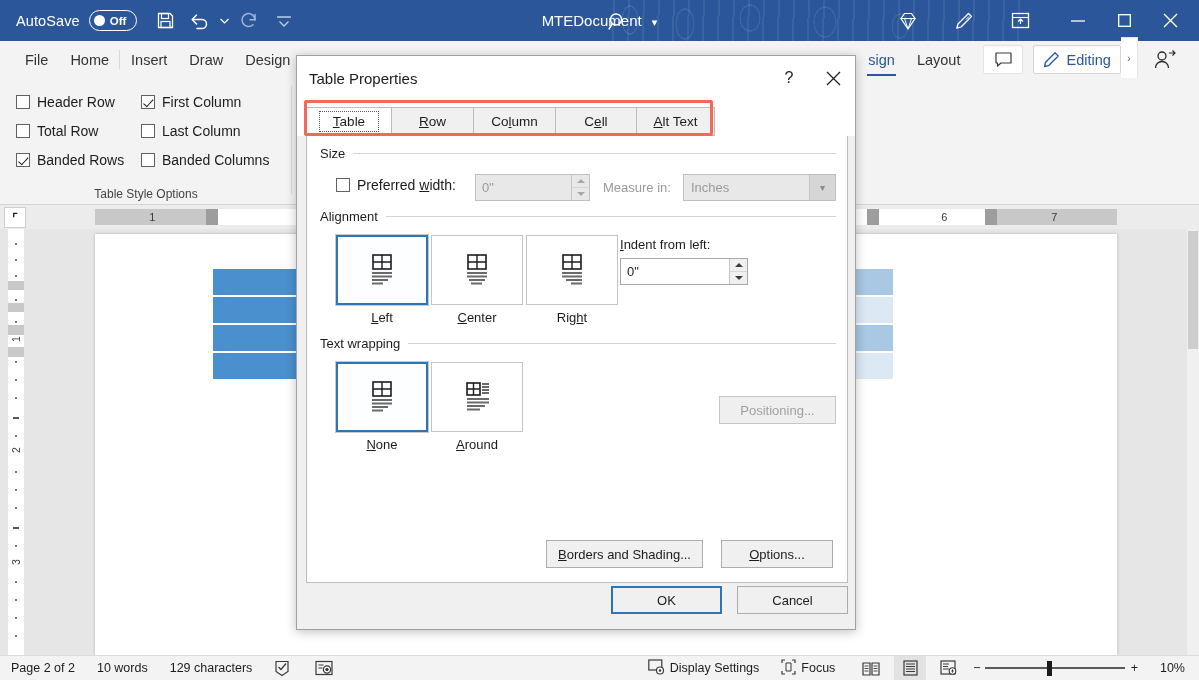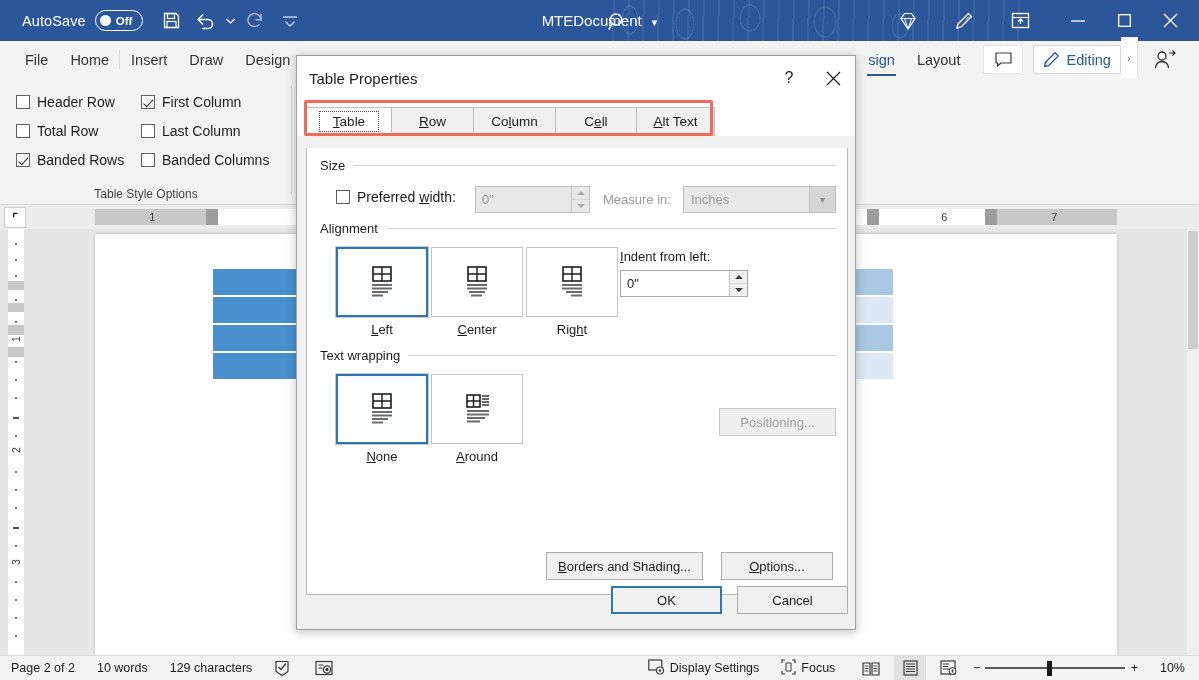--- a/index.html
+++ b/index.html
@@ -21,21 +21,21 @@
     content: ""; position: absolute; left: 600px; top: 0; width: 420px; height: 41px;
     background:
       radial-gradient(ellipse 16px 28px at 30px 20px, transparent 46%, rgba(255,255,255,.10) 47%, rgba(255,255,255,.10) 52%, transparent 53%),
       radial-gradient(ellipse 18px 30px at 85px 24px, transparent 46%, rgba(255,255,255,.09) 47%, rgba(255,255,255,.09) 52%, transparent 53%),
       radial-gradient(ellipse 20px 26px at 150px 18px, transparent 46%, rgba(255,255,255,.09) 47%, rgba(255,255,255,.09) 52%, transparent 53%),
       radial-gradient(ellipse 22px 30px at 225px 22px, transparent 46%, rgba(255,255,255,.08) 47%, rgba(255,255,255,.08) 52%, transparent 53%),
       radial-gradient(ellipse 16px 24px at 300px 26px, transparent 46%, rgba(255,255,255,.09) 47%, rgba(255,255,255,.09) 52%, transparent 53%),
       repeating-linear-gradient(92deg, transparent 0 13px, rgba(255,255,255,.07) 13px 15px);
     pointer-events: none;
   }
-  .tb-autosave-label { margin-left: 22px; font-size: 14.5px; letter-spacing: .1px; }
+  .tb-autosave-label { margin-left: 16px; font-size: 14.5px; letter-spacing: .1px; }
   .tb-toggle {
     margin-left: 9px; width: 48px; height: 21px; border: 1.6px solid #ffffff;
     border-radius: 11px; display: flex; align-items: center; position: relative;
   }
   .tb-toggle .knob {
     width: 11px; height: 11px; border-radius: 50%; background: #ffffff; margin-left: 4px;
   }
   .tb-toggle .tstate { font-size: 11.5px; margin-left: 5px; font-weight: bold; }
   .tb-icon {
     width: 34px; height: 34px; display: flex; align-items: center; justify-content: center;
@@ -170,21 +170,21 @@
     font-size: 13.5px; color: #1c1c1c; background: #f0f0f0;
     border: 1px solid #bdbdbd; border-left: none;
   }
   .dtab:first-child { border-left: 1px solid #bdbdbd; }
   .dtab.active { background: #ffffff; border-bottom-color: #ffffff; position: relative; }
   .dtab.active .inner { border: 1px dotted #555; padding: 2px 13px; }
   .dtab u { text-decoration: underline; }
 
   .dlg-page {
     position: absolute; left: 9px; top: 80px; width: 542px; height: 447px;
-    background: #ffffff; border: 1px solid #bdbdbd; border-top: none; margin-top: 12px;
+    background: #ffffff; border: 1px solid #bdbdbd; border-top: none;
   }
   .sect { position: absolute; left: 13px; }
   .sect-title { position: relative; font-size: 13px; color: #1c1c1c; display: flex; align-items: center; gap: 8px; }
   .sect-title .rule { flex: 1; height: 1px; background: #d4d4d4; }
 
   .tinput {
     background: #ffffff; border: 1px solid #a9a9a9; font-size: 13px; color: #1c1c1c;
     display: flex; align-items: center; padding-left: 6px;
   }
   .tinput.dis { background: #e8e8e8; border-color: #c0c0c0; color: #9a9a9a; }

